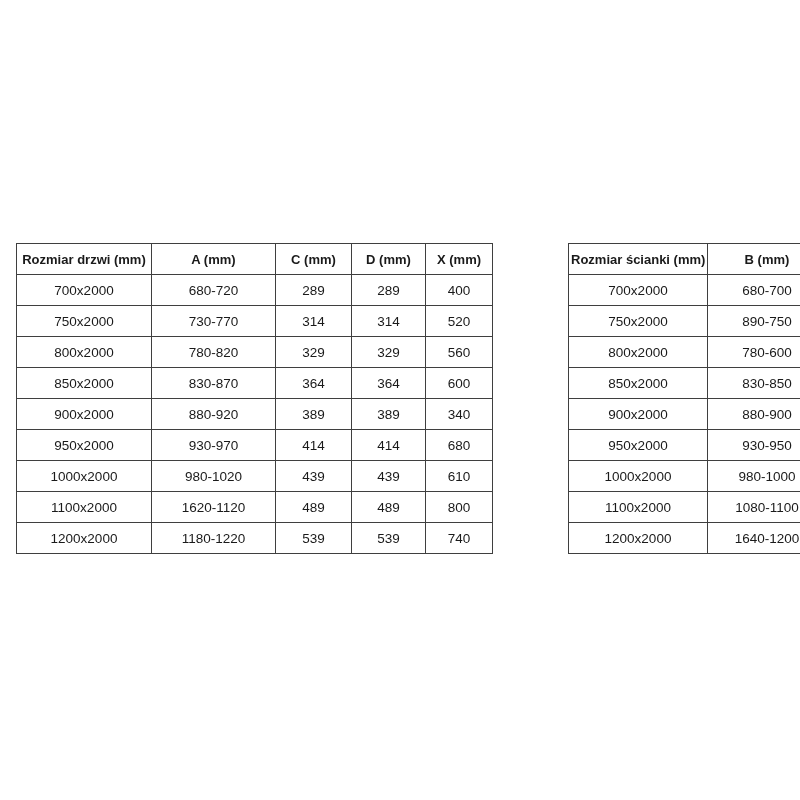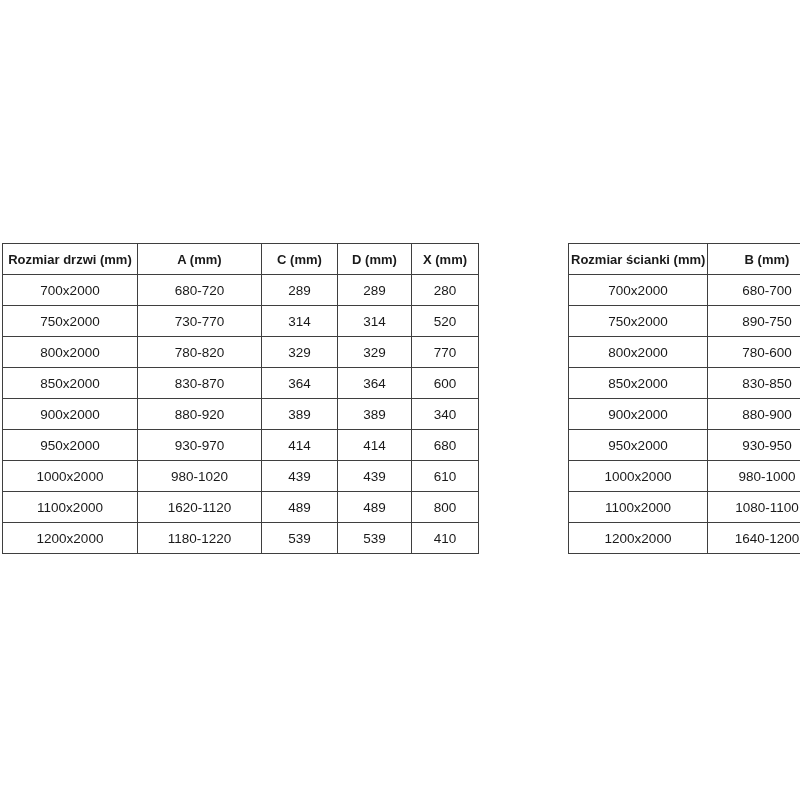--- a/index.html
+++ b/index.html
@@ -14,21 +14,21 @@
     font-family:"Liberation Sans", sans-serif;
     color:var(--text-color);
   }
   .canvas{position:relative;width:800px;height:800px;overflow:hidden;}
   table.spec-table{
     position:absolute;
     top:243px;
     border-collapse:collapse;
     table-layout:fixed;
   }
-  table.spec-table.left{left:2px;width:476px;padding-left:6px;}
+  table.spec-table.left{left:16px;width:476px;padding-left:6px;}
   table.spec-table.right{left:568px;width:258px;border-radius:25px;}
   .spec-table th,.spec-table td{
     border:1px solid var(--border-color);
     text-align:center;
     vertical-align:middle;
     height:30px;
     padding:0 2px;
     overflow:hidden;
     white-space:nowrap;
   }
@@ -62,35 +62,35 @@
           <th>D (mm)</th>
           <th>X (mm)</th>
         </tr>
       </thead>
       <tbody>
         <tr>
           <td>700x2000</td>
           <td>680-720</td>
           <td>289</td>
           <td>289</td>
-          <td>280</td>
+          <td>400</td>
         </tr>
         <tr>
           <td>750x2000</td>
           <td>730-770</td>
           <td>314</td>
           <td>314</td>
           <td>520</td>
         </tr>
         <tr>
           <td>800x2000</td>
           <td>780-820</td>
           <td>329</td>
           <td>329</td>
-          <td>770</td>
+          <td>560</td>
         </tr>
         <tr>
           <td>850x2000</td>
           <td>830-870</td>
           <td>364</td>
           <td>364</td>
           <td>600</td>
         </tr>
         <tr>
           <td>900x2000</td>
@@ -118,21 +118,21 @@
           <td>1620-1120</td>
           <td>489</td>
           <td>489</td>
           <td>800</td>
         </tr>
         <tr>
           <td>1200x2000</td>
           <td>1180-1220</td>
           <td>539</td>
           <td>539</td>
-          <td>410</td>
+          <td>740</td>
         </tr>
       </tbody>
     </table>
 
   <table class="spec-table right">
     <colgroup>
       <col style="width:139px">
       <col style="width:119px">
     </colgroup>
   <thead>

